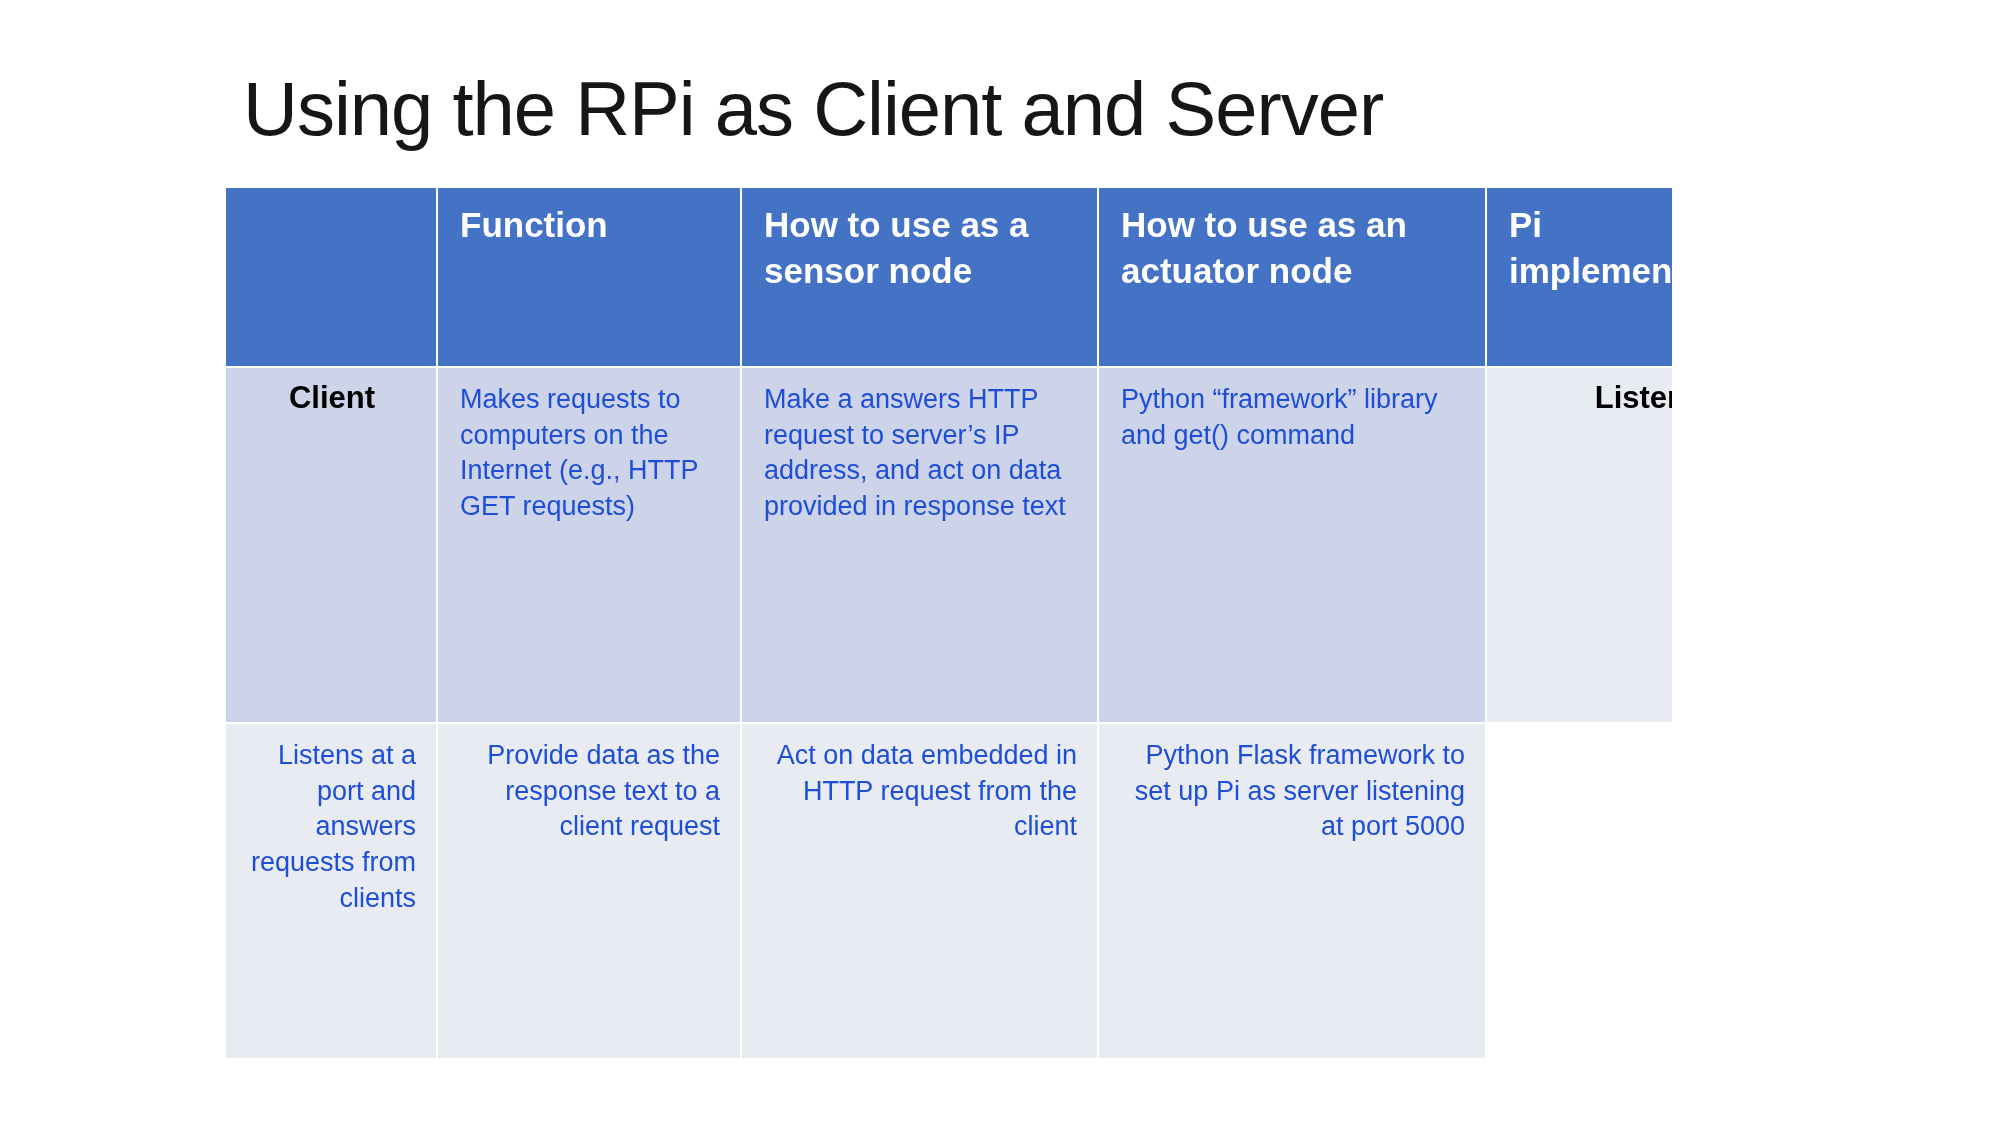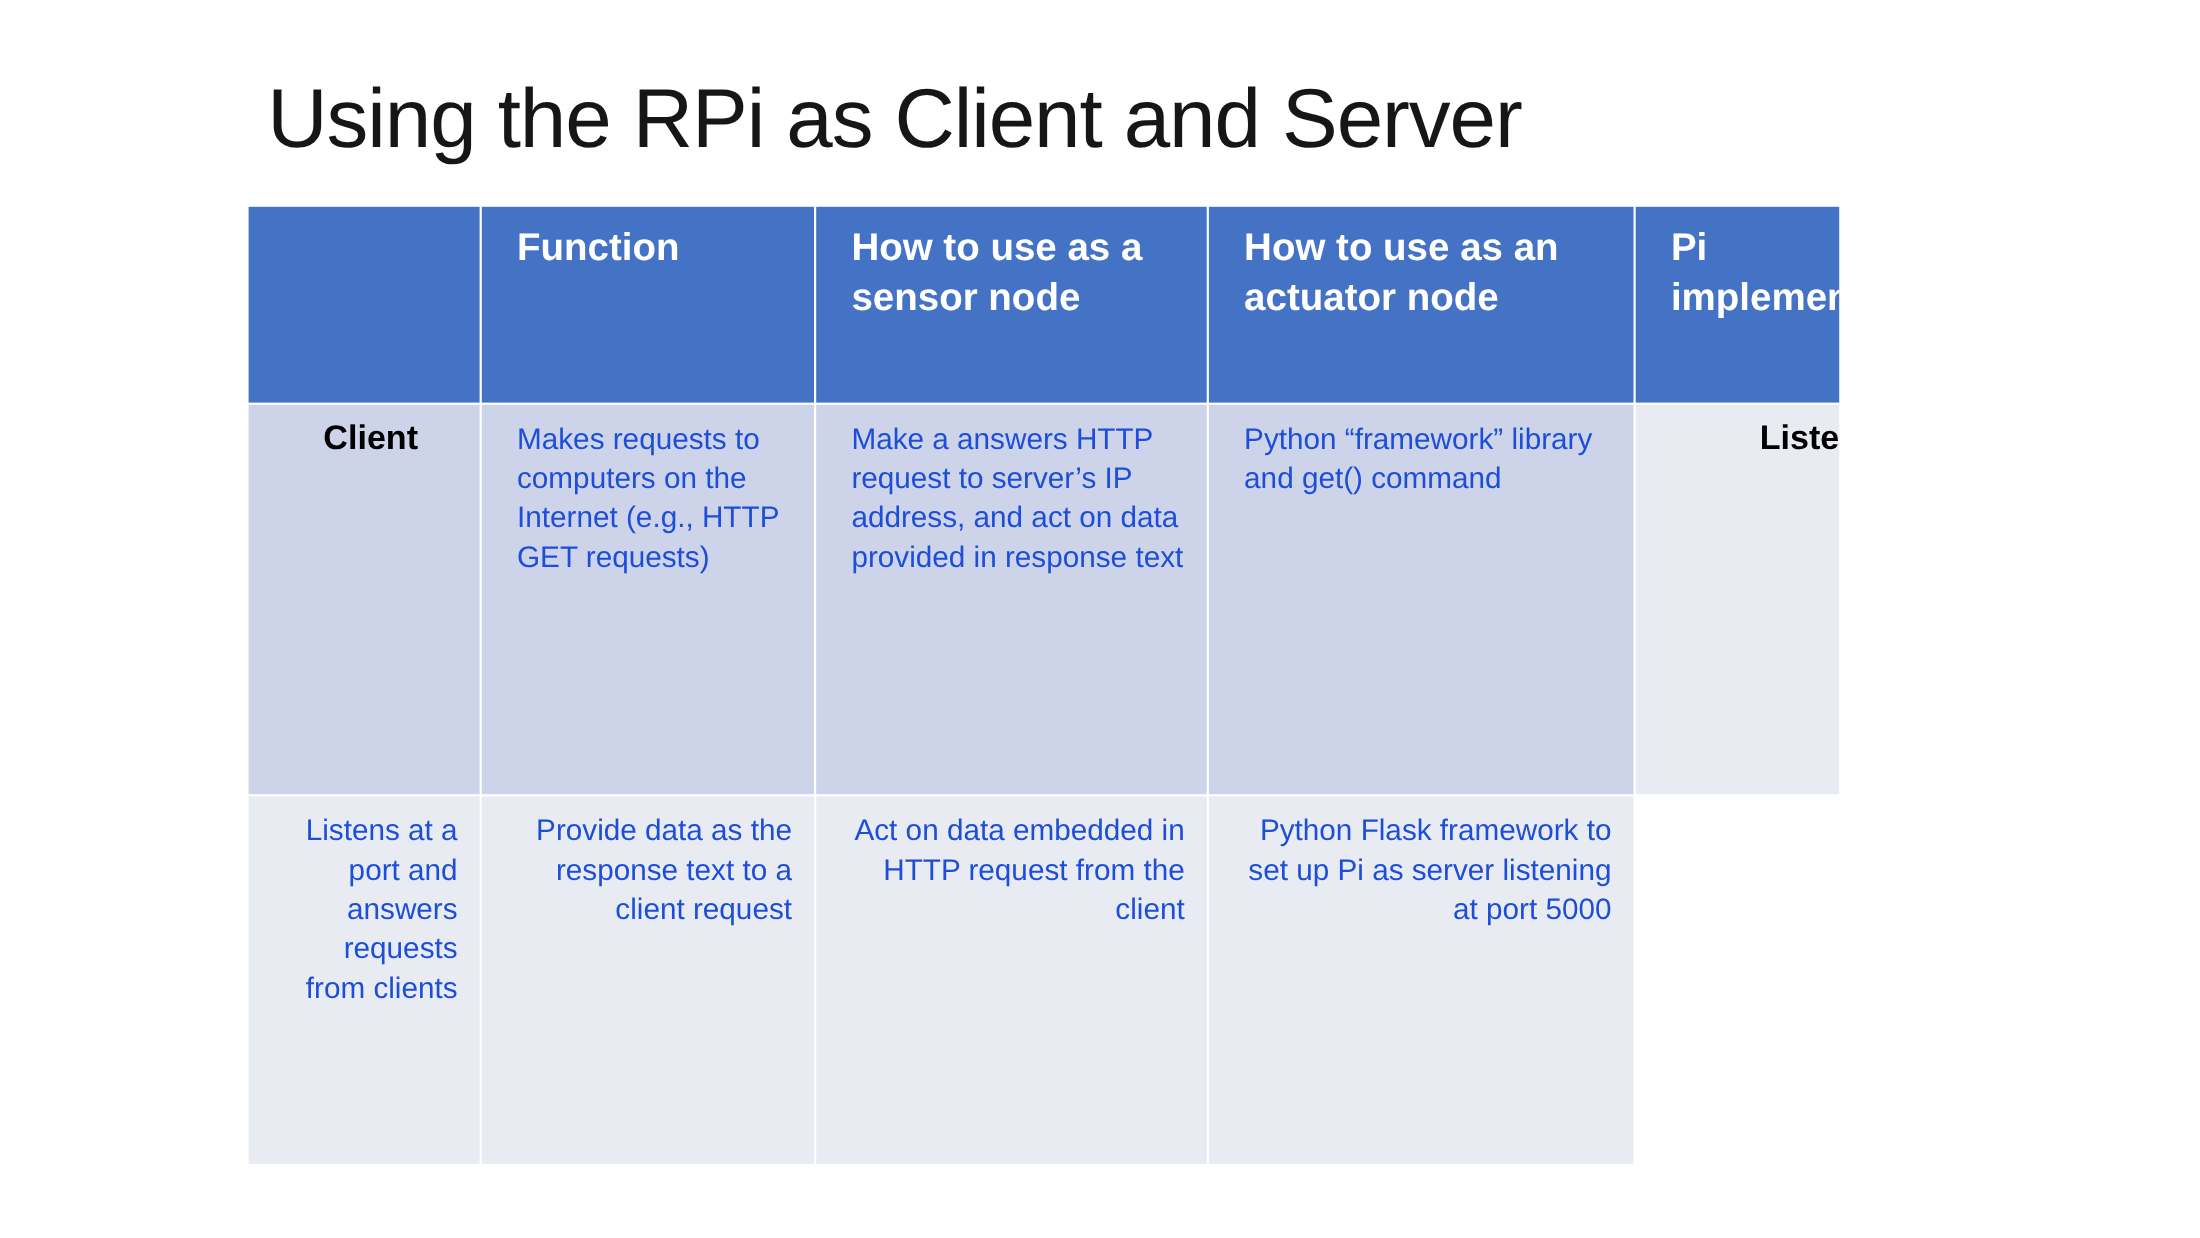--- a/index.html
+++ b/index.html
@@ -30,21 +30,21 @@
     left: 226px;
     top: 188px;
     display: grid;
     grid-template-columns: 210px 302px 355px 386px 322px;
     grid-template-rows: 178px 354px 334px;
     gap: 2px;
     background: #ffffff;
   }
   .cell {
     box-sizing: border-box;
-    padding: 14px 20px 10px 32px;
+    padding: 14px 20px 10px 22px;
     overflow: hidden;
   }
   .header-cell {
     background: var(--header_bg, #4472C4);
     color: var(--header_text, #ffffff);
     font-weight: 700;
     font-size: 35px;
     line-height: 1.3;
   }
   .row1-cell {

